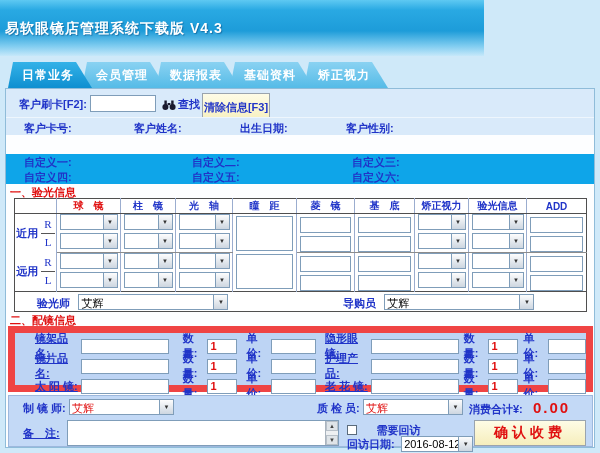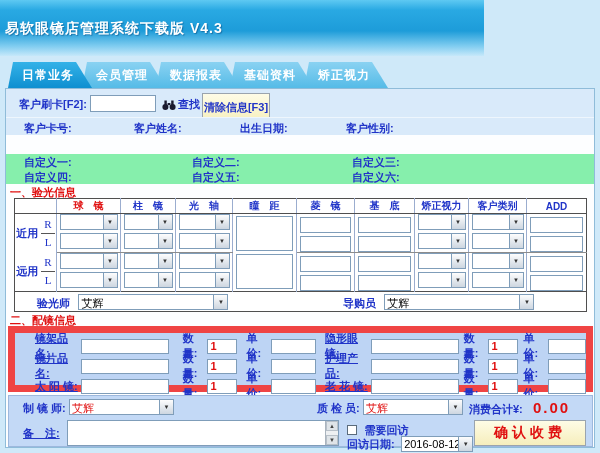--- a/index.html
+++ b/index.html
@@ -37,21 +37,21 @@
   #find-ic { position:absolute; left:156px; top:8px; }
   #find-lb { left:172px; }
   .ybtn { position:absolute; top:4px; height:28px; background:linear-gradient(180deg,#fefce6,#f7f0c0);
     border:1px solid #9aa4ae; color:#2034c8; font-size:11px; font-weight:bold; text-align:center;
     display:flex; align-items:center; justify-content:center; cursor:pointer; }
 
   
   .crow { position:absolute; left:0; width:100%; }
   .crow span { position:absolute; white-space:nowrap; }
   #c1,#c2 { height:18px; background:#d9eafa; border-top:1px solid #eef6fd; }
-  #c3,#c4 { height:15px; background:#86efac; }
+  #c3,#c4 { height:15px; background:#0ea5e9; }
   #c1{top:28px} #c2{top:46px} #c3{top:65px} #c4{top:80px}
   #c1 span,#c2 span{top:3px} #c3 span,#c4 span{top:1px}
 
   .sect { position:absolute; left:4px; }
 
   
   table.opto { position:absolute; left:8px; top:109px; border-collapse:collapse;
     border:1px solid #4f4f4f; background:#fff; table-layout:fixed; }
   .opto td { border-right:1px solid #9badcf; padding:0; vertical-align:middle; text-align:center; }
   .opto td:last-child { border-right:none; }
@@ -183,21 +183,21 @@
       <tbody>
           <tr class="oh">
         <td></td>
         <td class="redcol">球　镜</td>
         <td>柱　镜</td>
         <td>光　轴</td>
         <td>瞳　距</td>
         <td>菱　镜</td>
         <td>基　底</td>
         <td>矫正视力</td>
-        <td>客户类别</td>
+        <td>验光信息</td>
         <td>ADD</td>
       </tr>
 
       <tr class="dr">
         <td class="grpcell" rowspan="2">
           <div class="grpbox">
             <span class="grpname">近用</span>
             <span class="rlcol">
                   <span class="rr">R</span>
                   <span class="ll">L</span>
@@ -406,21 +406,21 @@
       <div id="remark-wrap">
         <textarea id="remark-ta" style=""></textarea>
         <div id="remark-sb">
           <span>▲</span>
           <span>▼</span>
         </div>
       </div>
 
       <div id="cbrow">
         <span class="chk"></span>
-        <span class="blab" style="margin-left:3px">需要回访</span>
+        <span class="blab" style="margin-left:15px">需要回访</span>
       </div>
       <div id="cdrow">
         <span class="blab">回访日期:</span>
         <div class="combo" style="width:72px;display:inline-flex;vertical-align:middle;margin-left:2px">
           <span class="cv">2016-08-12</span>
             <span class="cbtn">▼</span>
         </div>
       </div>
 
       <button id="confirm-btn">确认收费</button>

